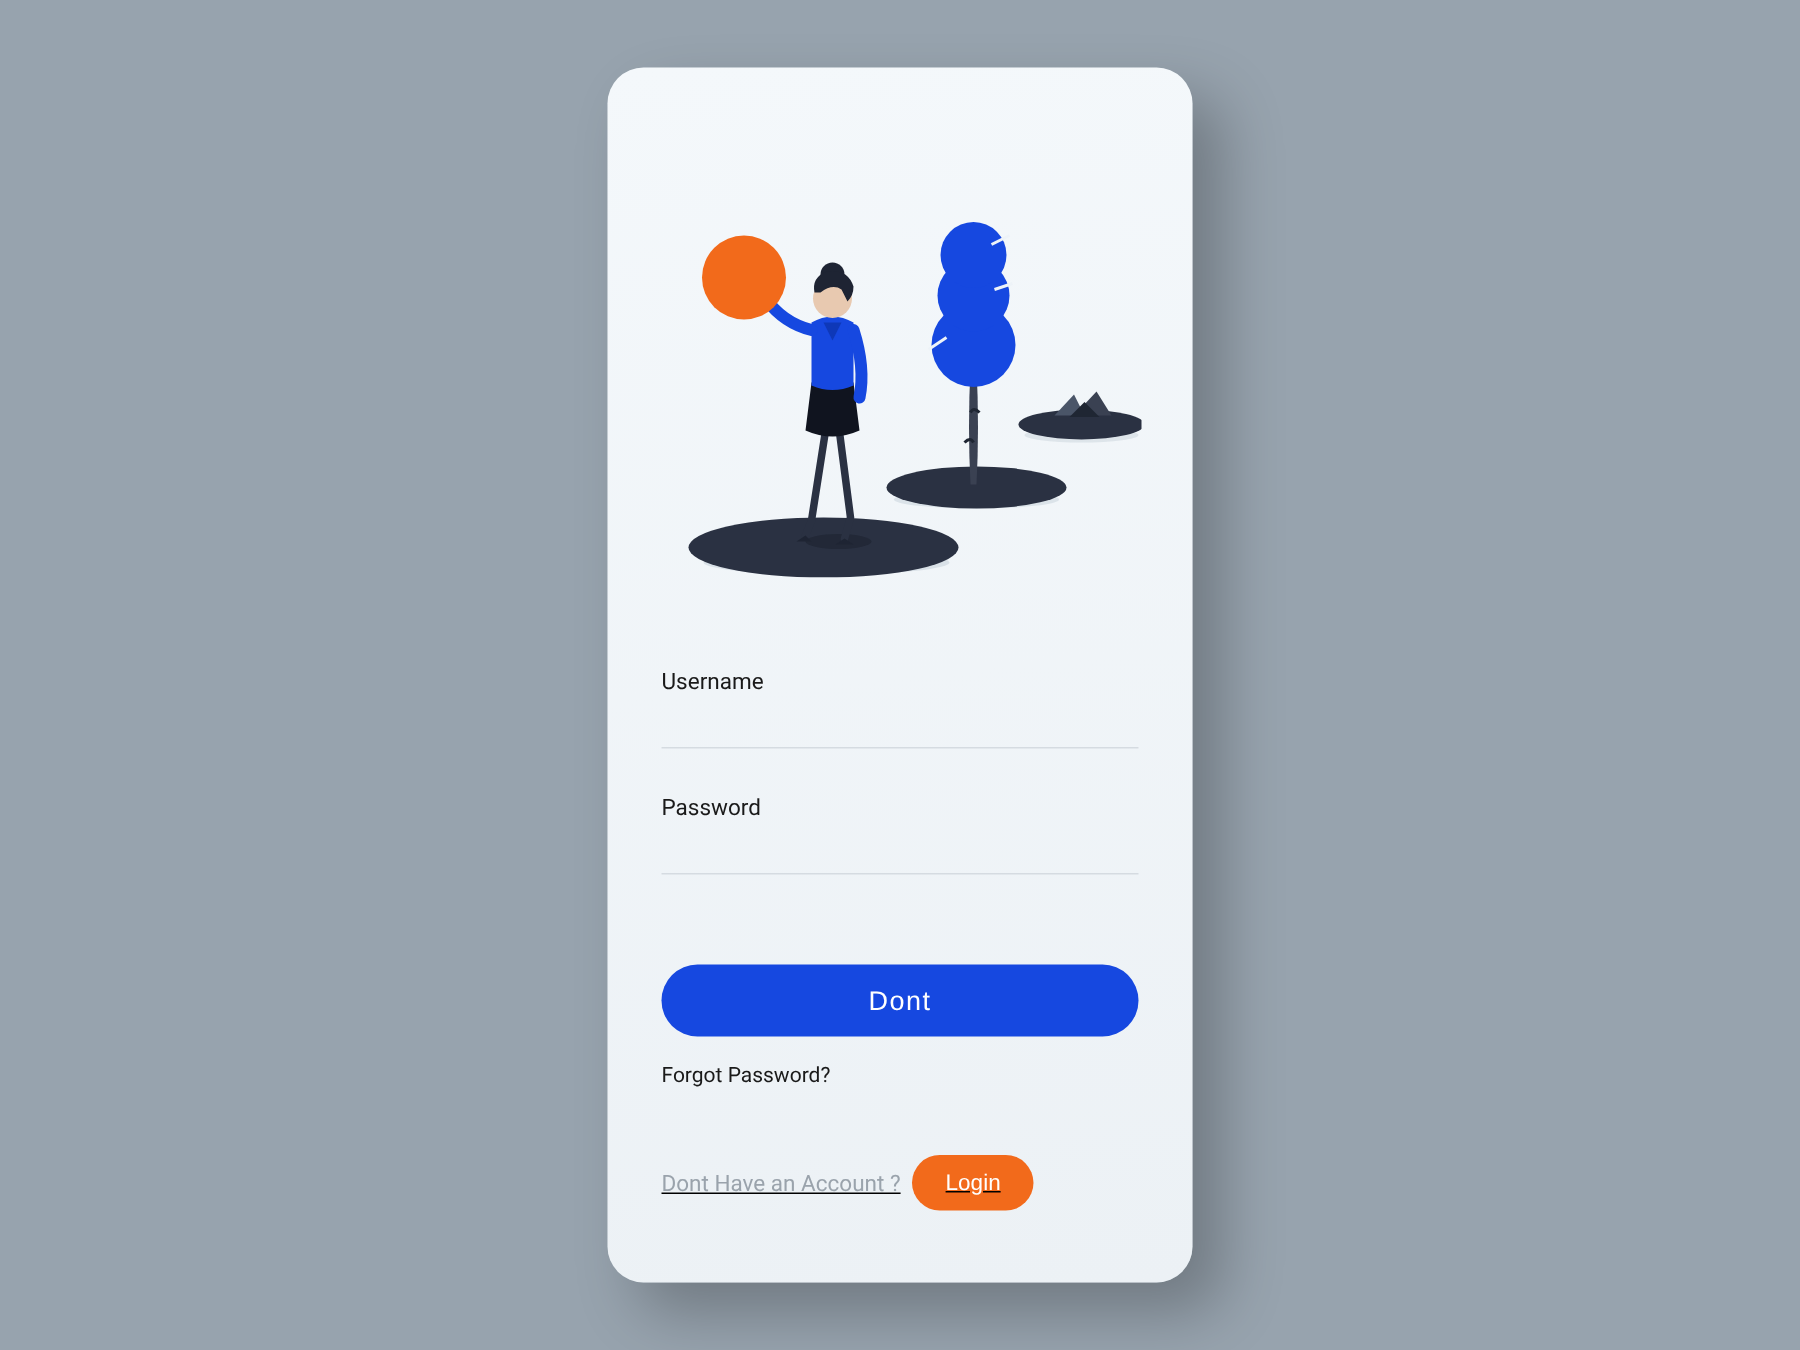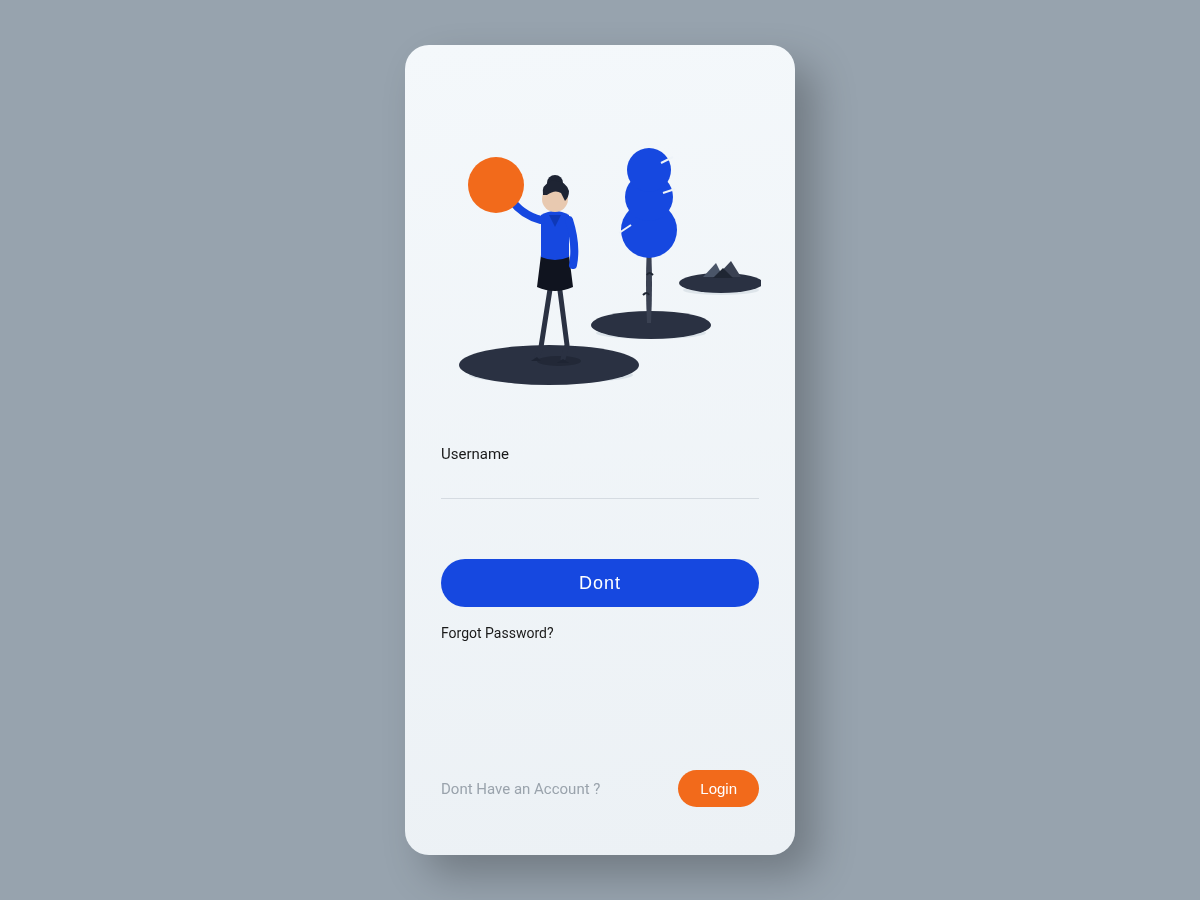--- a/index.html
+++ b/index.html
@@ -69,23 +69,24 @@
       font-size: 14px;
       color: #1a1a1a;
       cursor: pointer;
     }
     .spacer {
       flex: 1;
     }
     .footer-row {
       display: flex;
       align-items: center;
-      justify-content: space-between;
+      justify-content: flex-start;
       gap: 8px;
       padding-bottom: 8px;
+      text-decoration: underline;
     }
     .no-account {
       font-size: 15px;
       color: #9aa3ac;
     }
     .create-button {
       background: #f26a1b;
       color: #ffffff;
       border: none;
       border-radius: 20px;
@@ -151,20 +152,24 @@
 
       <circle cx="55" cy="70" r="28" fill="#f26a1b"></circle>
     </svg>
   </div>
 
   <div class="form-group">
     <label class="form-label">Username</label>
     <input class="form-input" type="text" value="" style="">
   </div>
 
+  <div class="form-group">
+    <label class="form-label">Password</label>
+    <input class="form-input" type="password" value="" style="">
+  </div>
 
   <button class="login-button">Dont</button>
 
   <div class="forgot-link">Forgot Password?</div>
 
   <div class="spacer"></div>
 
   <div class="footer-row">
     <span class="no-account">Dont Have an Account ?</span>
     <button class="create-button">Login</button>

